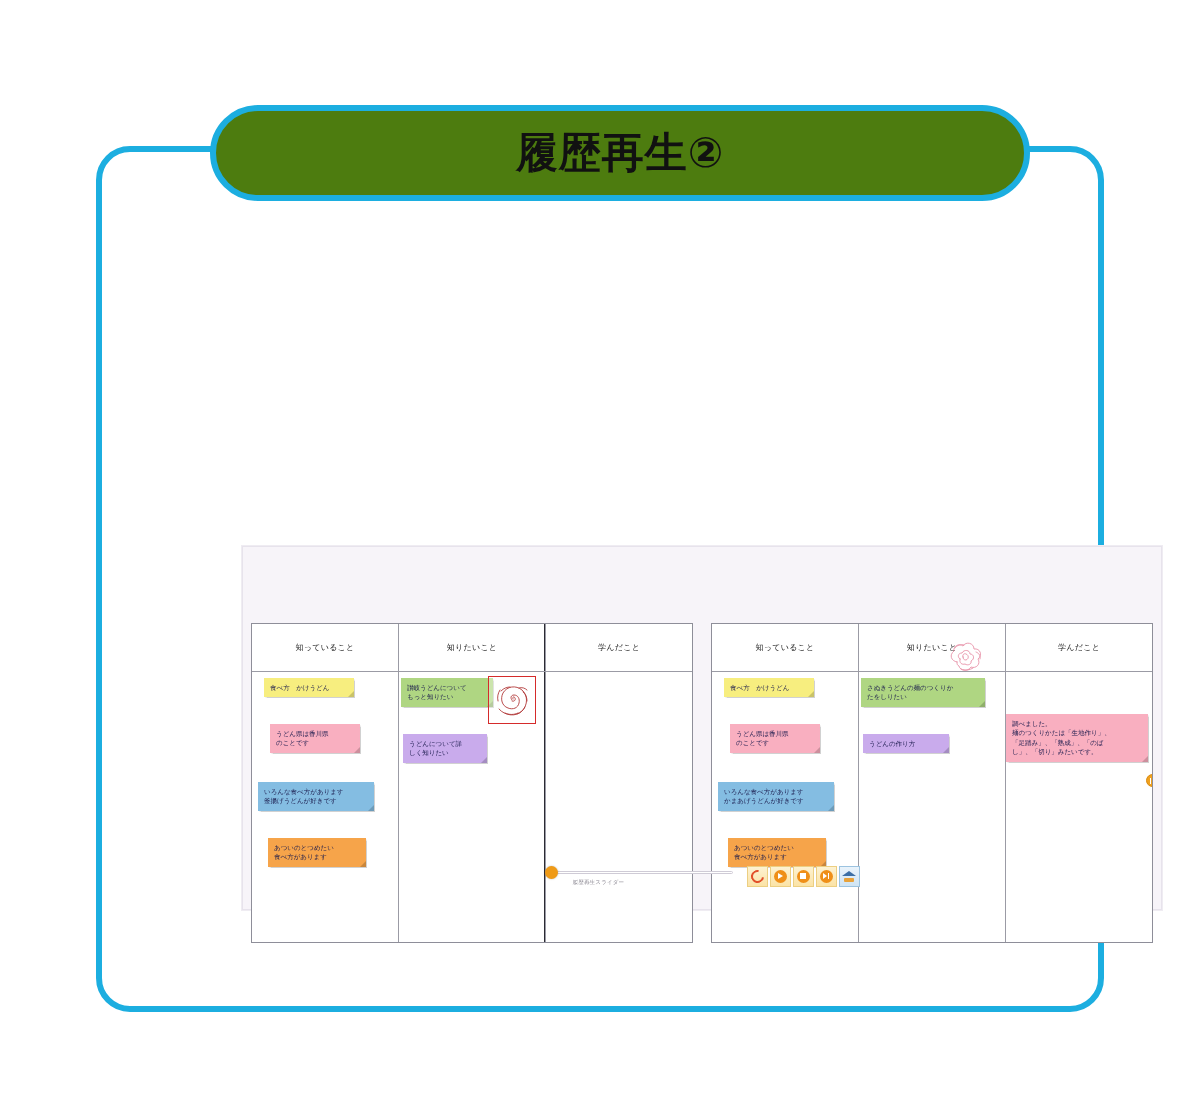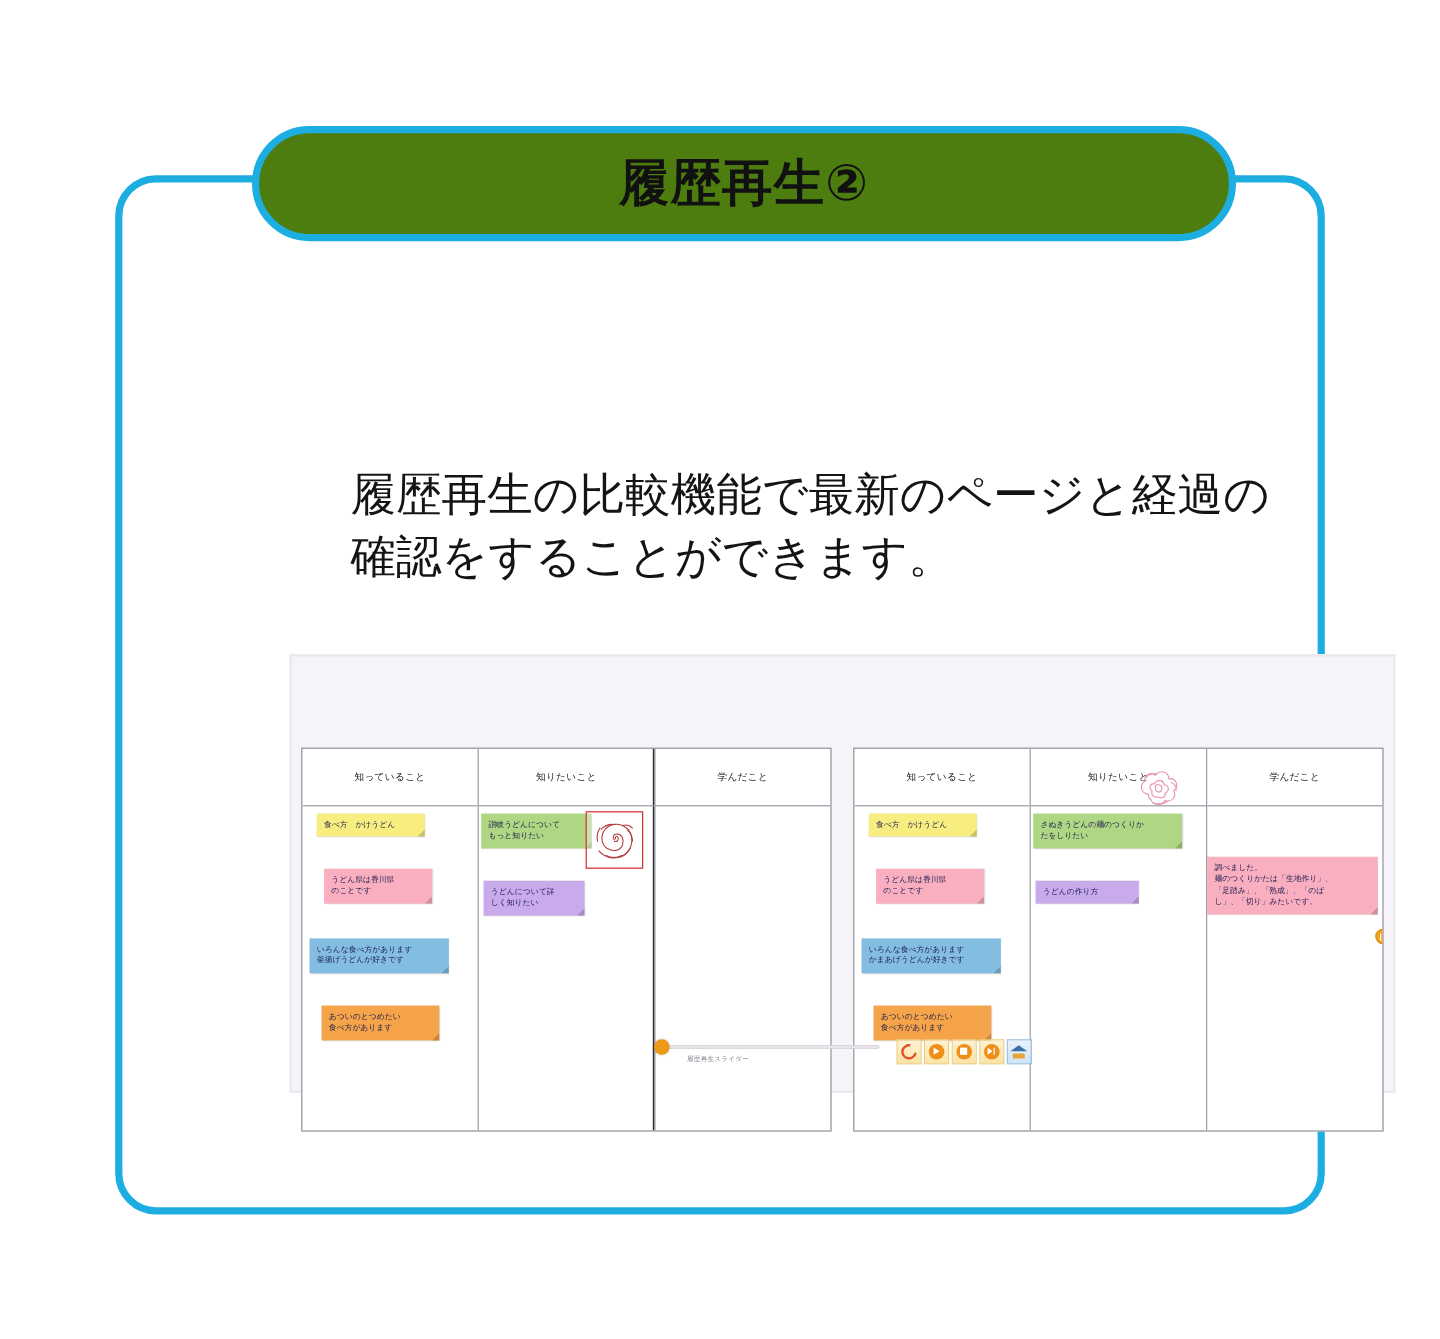--- a/index.html
+++ b/index.html
@@ -235,22 +235,20 @@
 </style>
 </head>
 <body>
 
 <div class="title-pill">
   <div class="title-text">履歴再生②</div>
 </div>
 
 <div class="slide">
 
-  <div class="lead">履歴再生の比較機能で最新のページと経過の
-確認をすることができます。</div>
 
   <div class="shot">
 
     <div class="panes">
 
       <div class="pane">
         <div class="thick-rule" style="left:66.4%"></div>
         <div class="cols">
 
           <div class="col">

